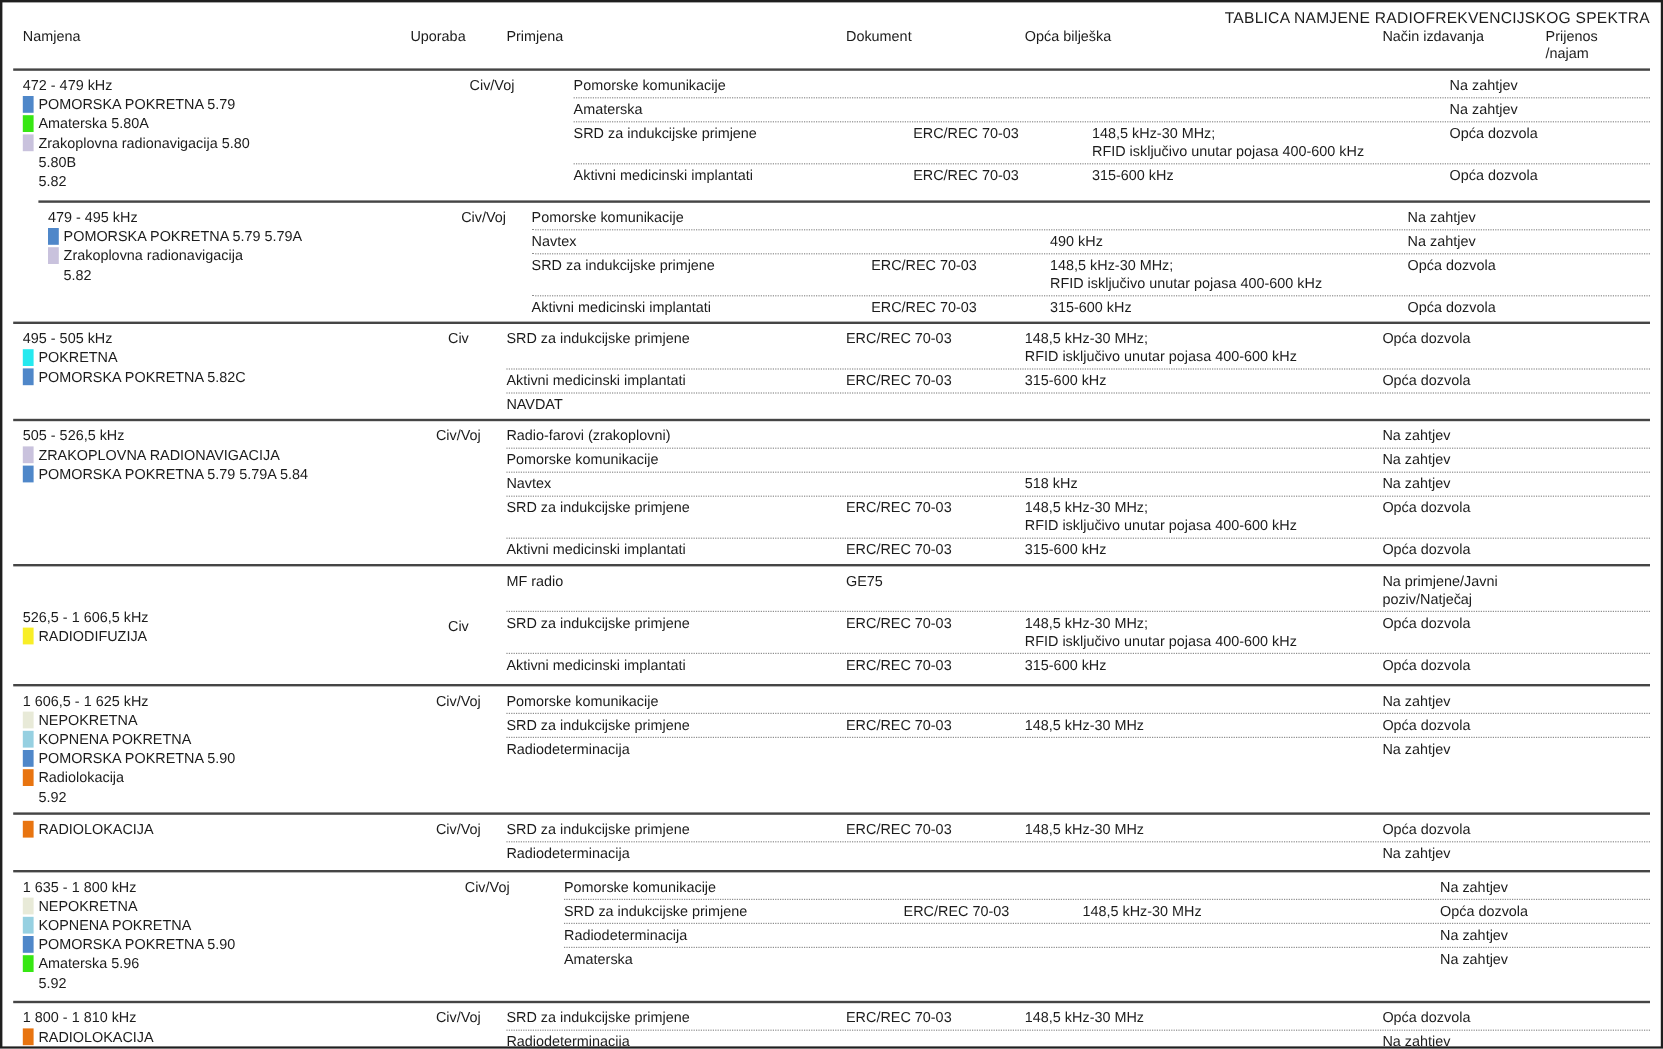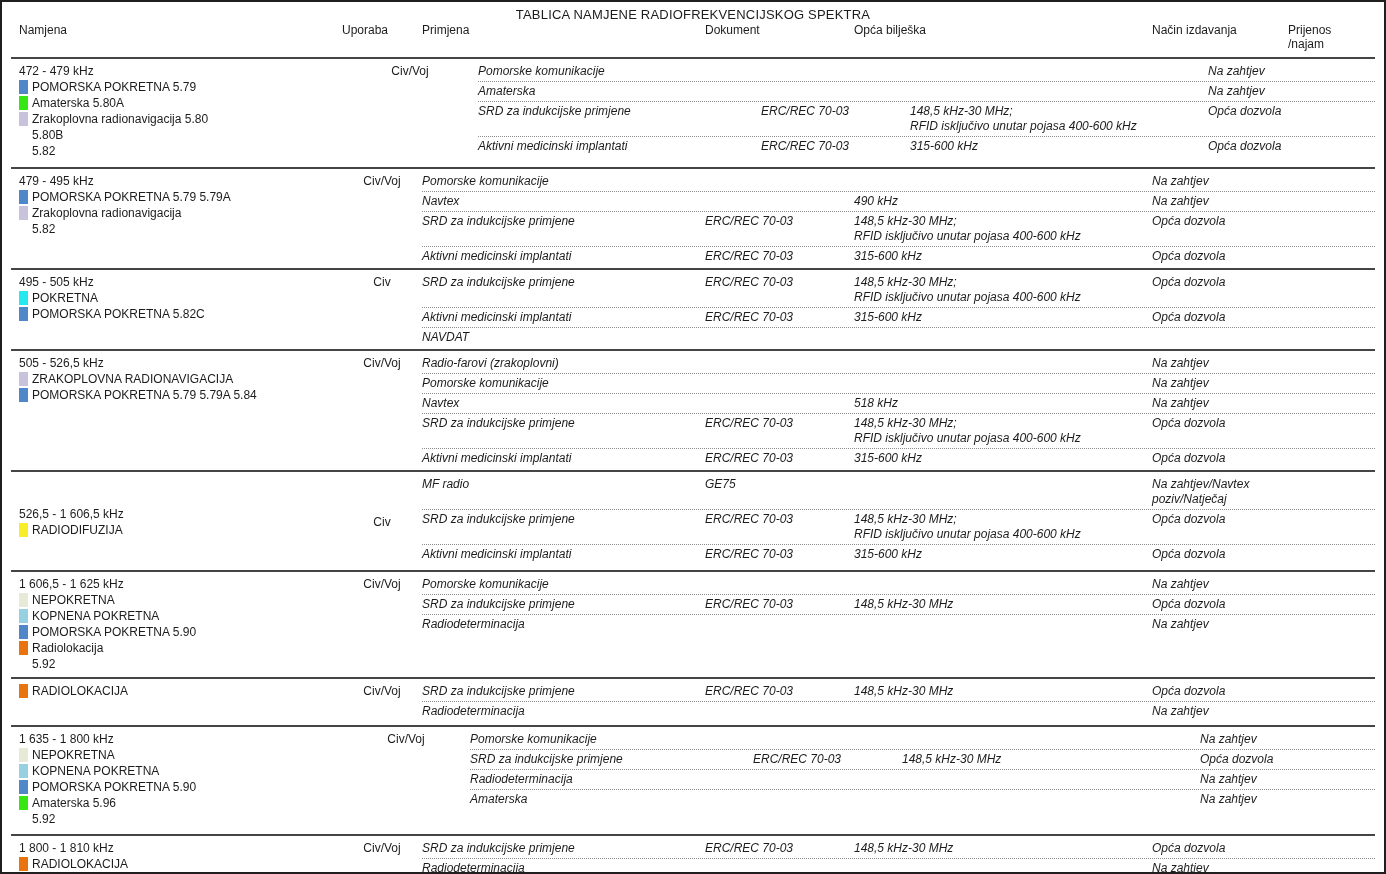--- a/index.html
+++ b/index.html
@@ -11,58 +11,57 @@
     font-family: "Liberation Sans", sans-serif;
     font-size: 12px;
     color: #1c1c1c;
     overflow: hidden;
     position: relative;
   }
   .inner { margin: 0 9px; }
   .header-area { position: relative; height: 55px; }
   .title {
     position: absolute; top: 5px; left: 0; right: 0;
-    text-align: center; font-size: 13px; letter-spacing: 0.2px;
+    text-align: right; font-size: 13px; letter-spacing: 0.2px;
   }
   .col-headers {
     position: absolute; top: 21px; left: 0; right: 0;
     display: grid;
     grid-template-columns: 331px 80px 283px 149px 298px 136px 1fr;
     line-height: 14px;
   }
   .h-namjena { padding-left: 8px; }
   .bands-wrap { width: 100%; }
   .band {
     border-top: 2px solid #454545;
     display: flex;
     padding: 3px 0 2px;
   }
   .band:nth-child(1) { min-height: 110px; gap: 28px; }
-  .band:nth-child(2) { min-height: 92px; }
+  .band:nth-child(2) { min-height: 92px; margin-left: 21px; }
   .band:nth-child(3) { min-height: 79px; }
   .band:nth-child(4) { min-height: 106px; }
   .band:nth-child(5) { min-height: 100px; align-items: center; }
   .band:nth-child(6) { min-height: 107px; }
   .band:nth-child(7) { min-height: 48px; }
   .band:nth-child(8) { min-height: 109px; gap: 24px; }
   .band:nth-child(9) { min-height: 63px; }
   .left { width: 331px; flex: none; padding-left: 8px; padding-top: 1px; }
   .freq { line-height: 16px; }
   .alloc { position: relative; padding-left: 13px; line-height: 16px; }
   .swatch {
     position: absolute; left: 0; top: 1px;
     width: 9px; height: 14px; display: inline-block;
   }
   .usage { width: 80px; flex: none; text-align: center; padding-top: 1px; line-height: 16px; }
   .rows { flex: 1; display: flex; flex-direction: column; align-self: stretch; }
   .app-row {
     display: grid;
     grid-template-columns: 283px 149px 298px 136px 1fr;
     padding: 1px 0 2px;
-    font-style: italic;
   }
   .app-row + .app-row { border-top: 1px dotted #8c8c8c; }
   .cell { line-height: 15px; padding-top: 1px; }
   .cell div { line-height: 15px; }
 </style>
 </head>
 <body>
 
 <div class="page">
   <div class="inner">
@@ -299,21 +298,21 @@
             <div class="freq">526,5 - 1 606,5 kHz</div>
             <div class="alloc"><span class="swatch" style="background: rgb(248, 238, 39);"></span><span>RADIODIFUZIJA</span></div>
           </div>
           <div class="usage">Civ</div>
           <div class="rows">
             <div class="app-row">
               <div class="cell">MF radio</div>
               <div class="cell">GE75</div>
               <div class="cell biljeska"></div>
               <div class="cell nacin">
-                <div>Na zahtjev/Navtex</div>
+                <div>Na primjene/Javni</div>
                 <div>poziv/Natječaj</div>
               </div>
               <div class="cell"></div>
             </div>
             <div class="app-row">
               <div class="cell">SRD za indukcijske primjene</div>
               <div class="cell">ERC/REC 70-03</div>
               <div class="cell biljeska">
                 <div>148,5 kHz-30 MHz;</div>
                 <div>RFID isključivo unutar pojasa 400-600 kHz</div>

